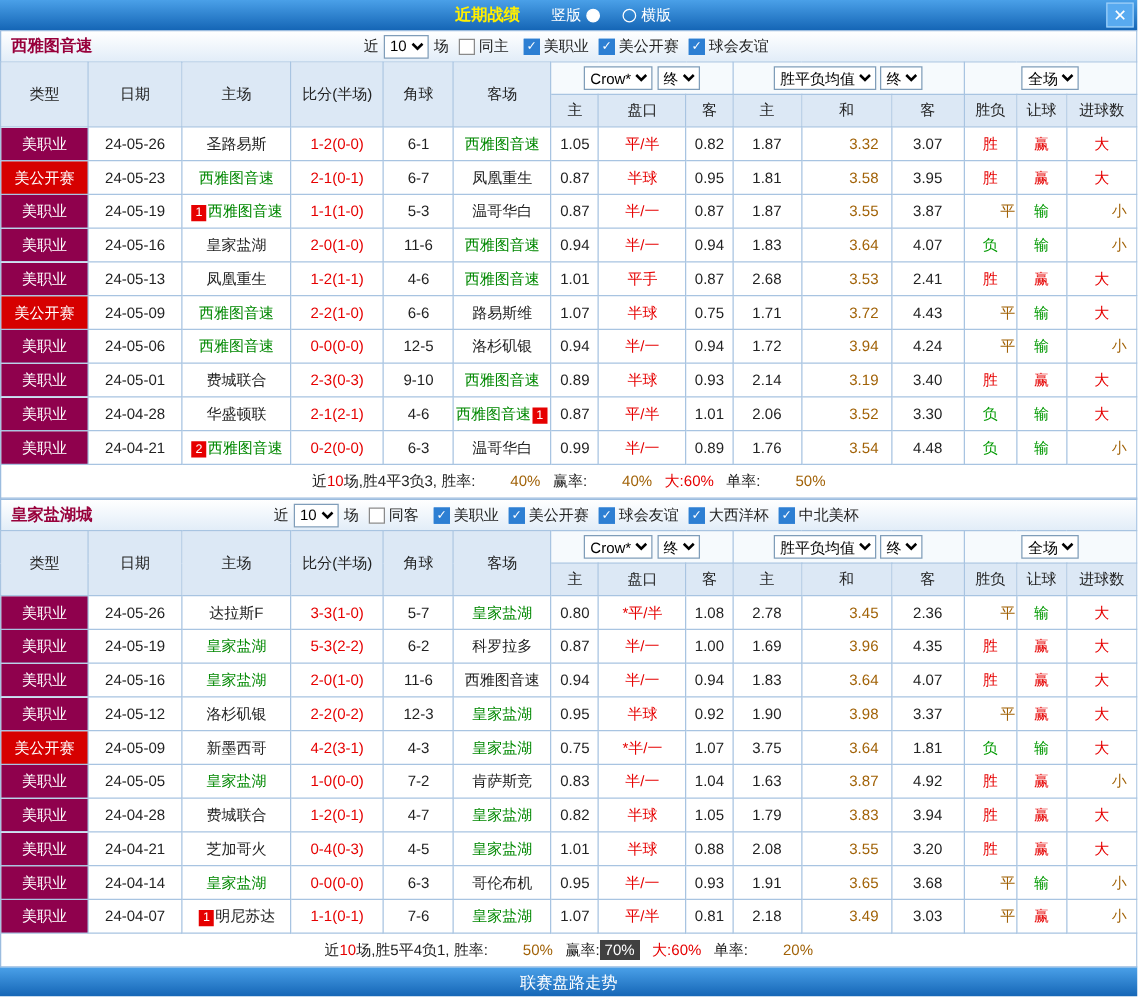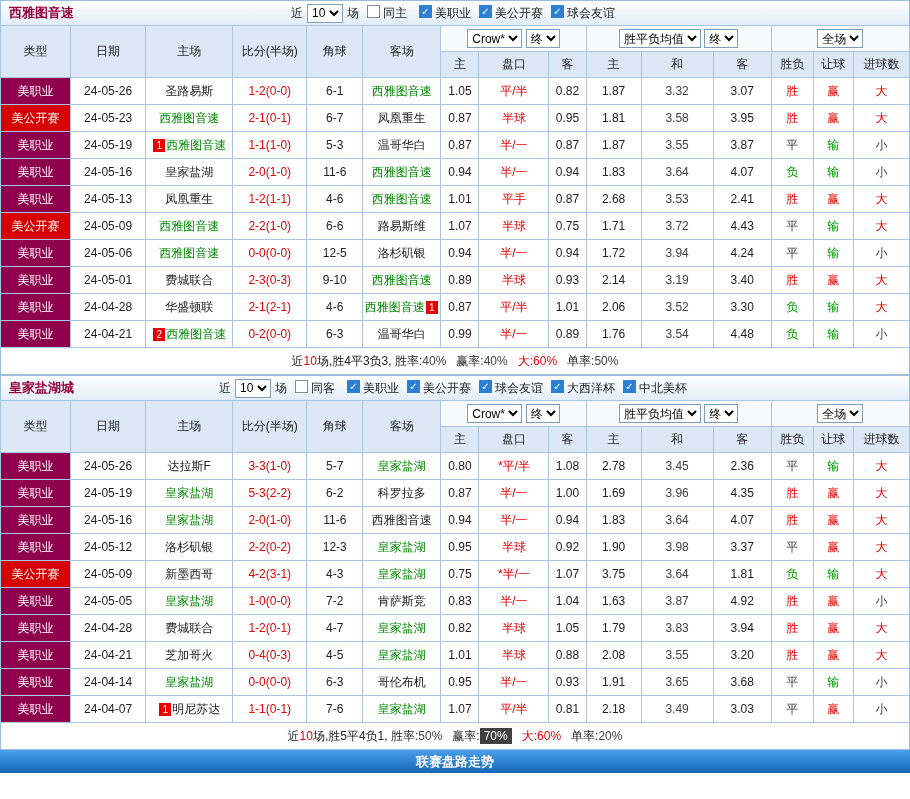--- a/index.html
+++ b/index.html
@@ -24,60 +24,72 @@
     text-align: center; line-height: 19px; cursor: pointer; font-size: 13px;
   }
   .sec-header {
     height: 25px; border: 1px solid #9bbcdf; border-bottom: none;
     background: linear-gradient(#ffffff,#e2edf8);
     display: flex; align-items: center; justify-content: center; position: relative;
   }
   .team-title { position: absolute; left: 8px; color: #98003b; font-weight: bold; font-size: 13px; }
   .filters { display: flex; align-items: center; gap: 4px; }
   .filters select, .selcell select { height: 19px; font-size: 12px; border: 1px solid #7f9db9; background: #fff; }
-  .chk { display: inline-flex; align-items: flex-start; gap: 3px; margin: 0 4px; cursor: pointer; }
+  .chk { display: inline-flex; align-items: center; gap: 3px; margin: 0 4px; cursor: pointer; }
   .box {
     width: 13px; height: 13px; border: 1px solid #8a8a8a; background: #fff;
     display: inline-flex; align-items: center; justify-content: center;
     font-size: 10px; color: #fff; line-height: 11px;
   }
   .box.checked { background: #2d7fd3; border-color: #2d7fd3; }
   table { width: 910px; border-collapse: collapse; table-layout: fixed; }
   th, td { border: 1px solid #a8c4e1; text-align: center; padding: 0; overflow: hidden; white-space: nowrap; }
   thead th { background: #dce8f5; font-weight: normal; height: 26px; }
   thead th.selcell { background: #f6fafd; }
   tbody td { height: 27px; background: #fff; }
   .type-mls { background: #8f014d; color: #fff; }
   .type-open { background: #d60000; color: #fff; }
   .team { cursor: pointer; }
   .team.self { color: #008800; }
   .c-red { color: #e60000; }
-  .c-blue { color: #404040; }
+  .c-blue { color: #a16207; padding-left: 28px; }
   .c-green { color: #009900; }
   .badge {
     display: inline-block; min-width: 12px; height: 13px; line-height: 13px;
     background: #e60000; color: #fff; font-size: 10px; margin: 0 1px; padding: 0 1px;
   }
   .summary {
     height: 27px; border: 1px solid #9bbcdf; border-top: none;
     display: flex; align-items: center; justify-content: center;
   }
   .summary .sp { margin-left: 10px; }
   .hl-red { background: #404040; color: #fff; padding: 1px 4px; }
   .bottombar {
     height: 23px; background: linear-gradient(180deg,#4aa0e8,#1566b6);
-    color: #fff; font-weight: bold; display: flex; align-items: center; justify-content: center;
+    color: #fff; font-weight: normal; display: flex; align-items: center; justify-content: center;
     font-size: 13px;
   }
 </style>
 </head>
 <body>
 
 <div class="page">
 
+  <div class="topbar">
+    <span class="topbar-title">近期战绩</span>
+    <label class="radio">
+      <span>竖版</span>
+      <span class="rdot filled"></span>
+    </label>
+    <label class="radio">
+      <span class="rdot"></span>
+      <span>横版</span>
+    </label>
+    <div class="close-btn">✕</div>
+  </div>
 
   <div class="section">
     <div class="sec-header">
       <span class="team-title">西雅图音速</span>
       <div class="filters">
         <span>近</span>
         <select><option>10</option></select>
         <span>场</span>
         <label class="chk">
           <span class="box"></span>

